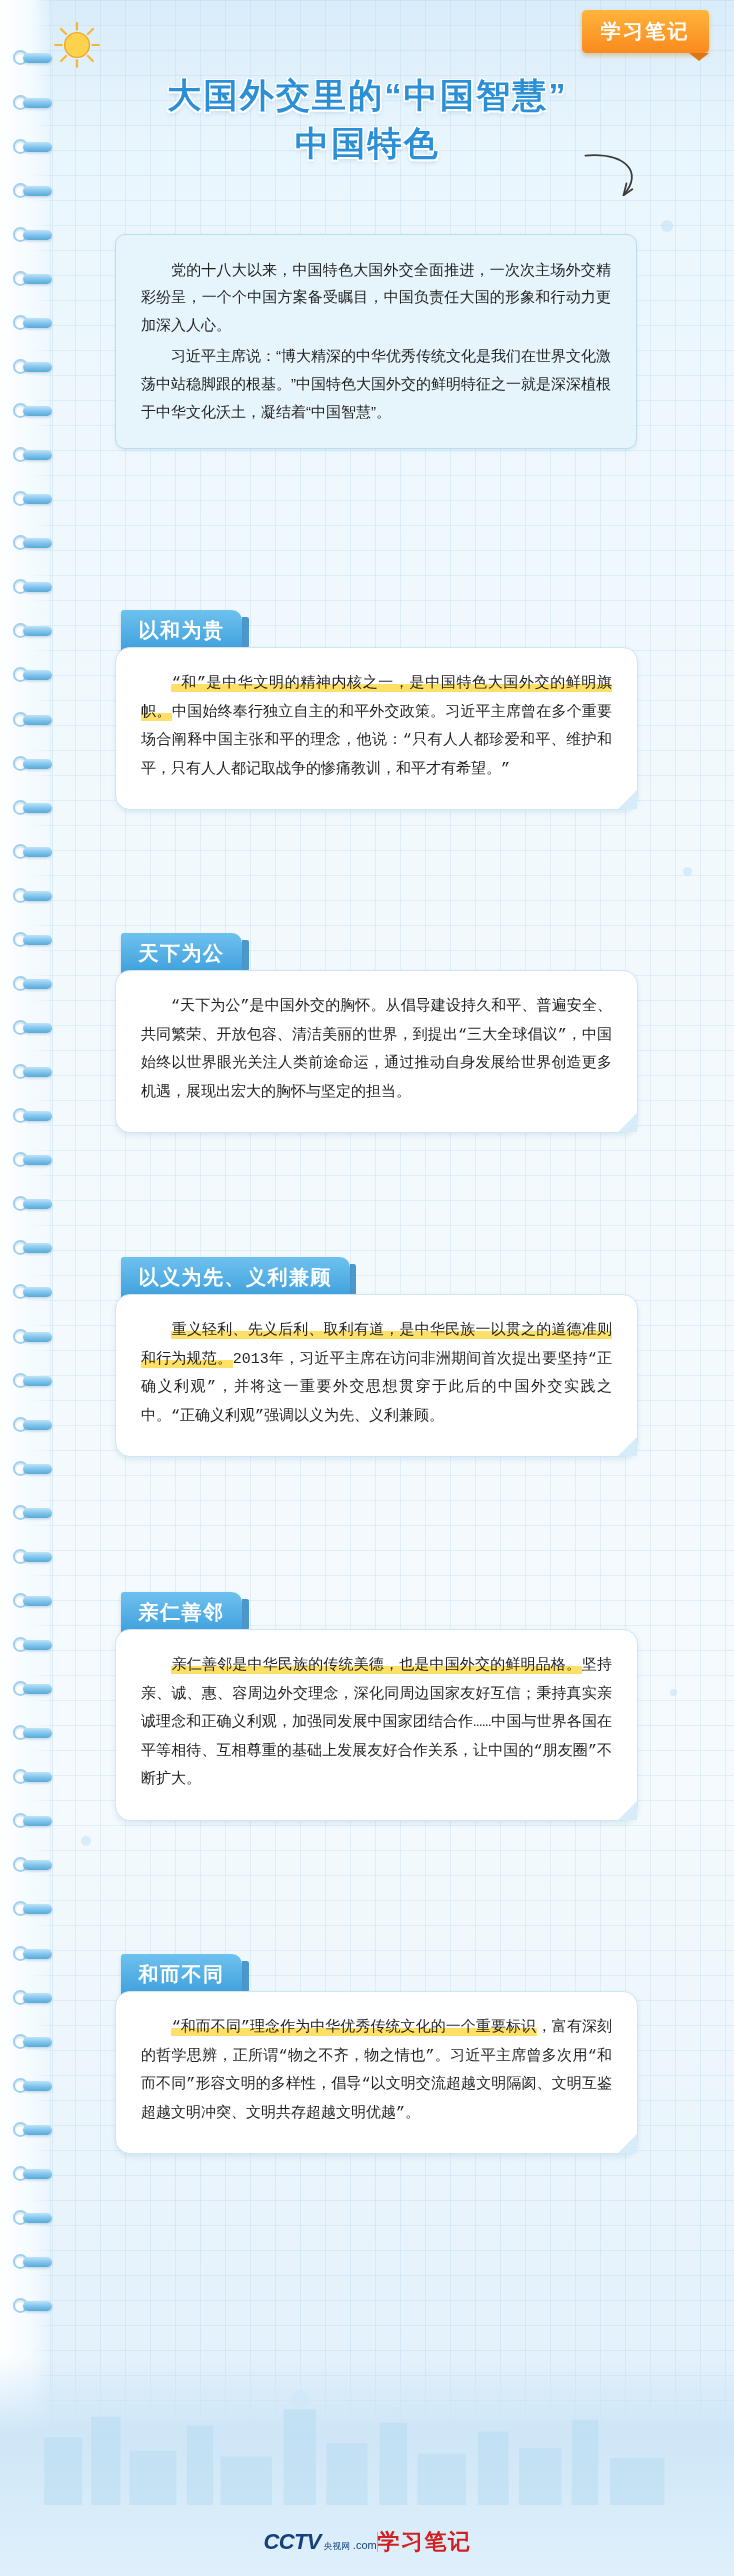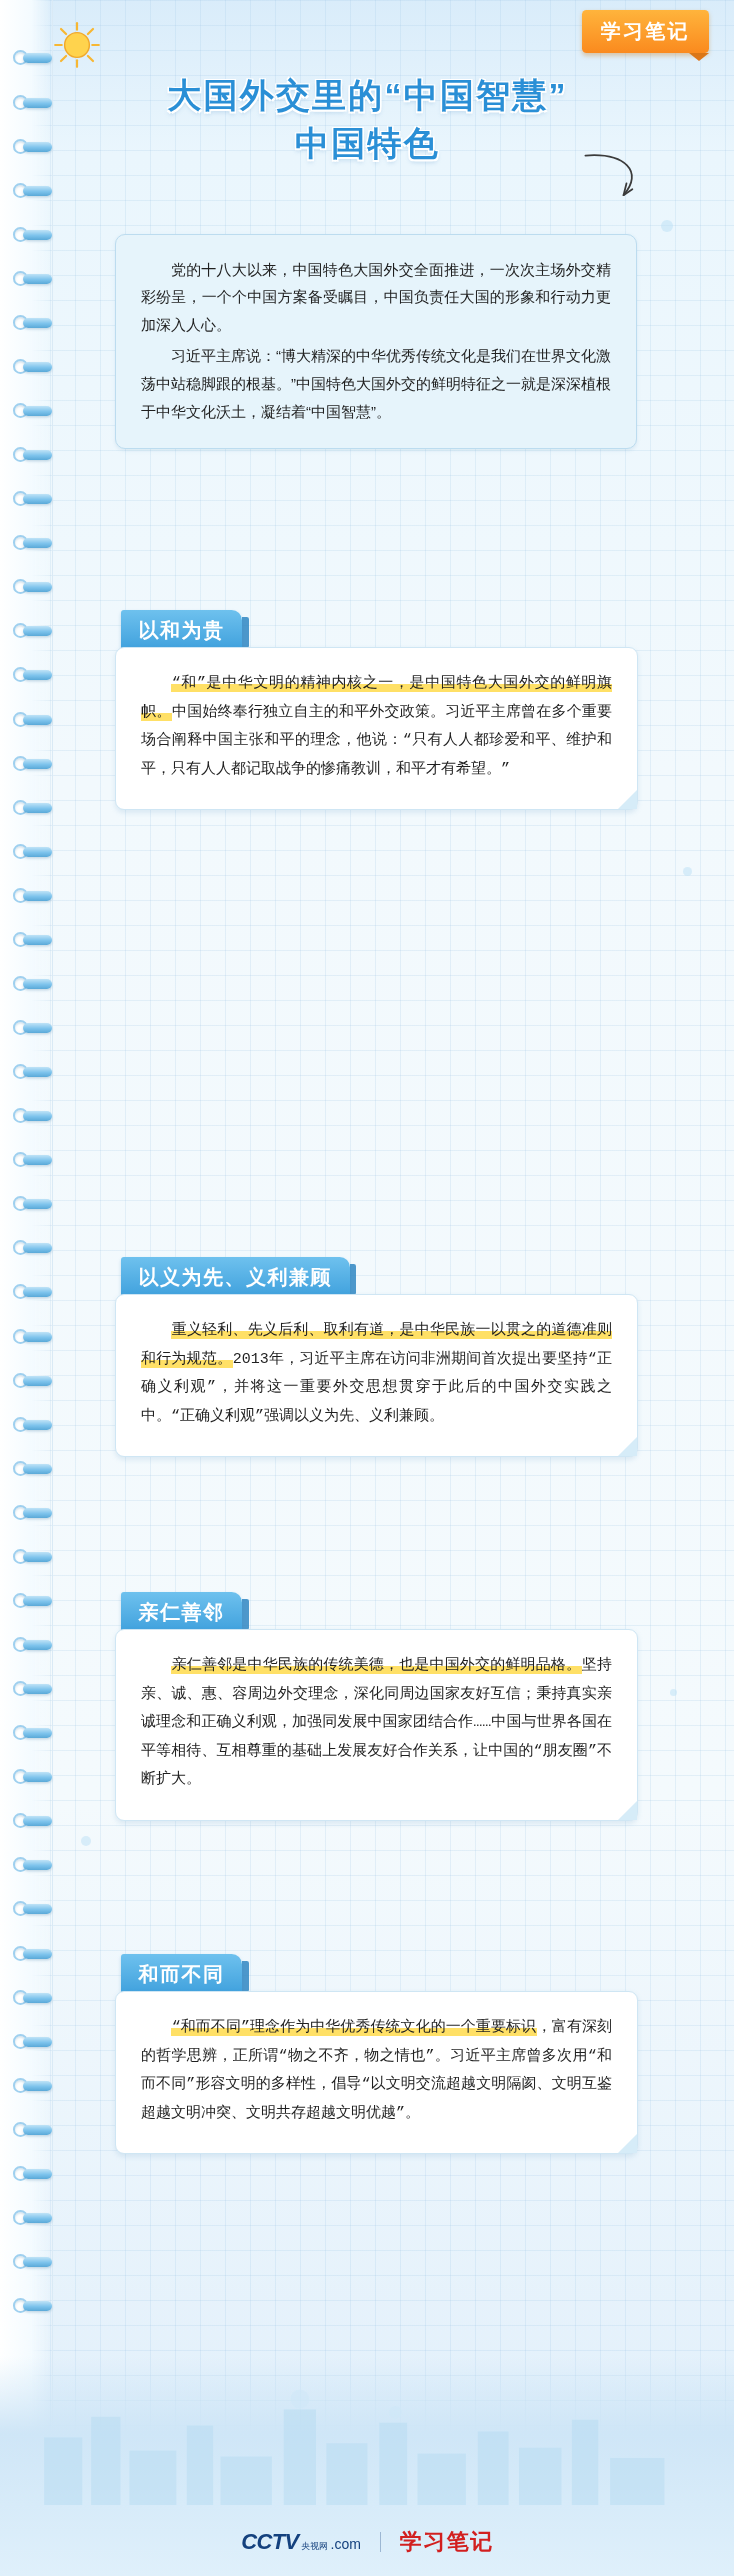--- a/index.html
+++ b/index.html
@@ -153,21 +153,21 @@
     right: -6.6px; top: 6.6px;
     width: 6.6px; height: 76%;
     background: #2f86c2;
     border-radius: 0 2.2px 2.2px 0;
     opacity: .85;
   }
   .sec-body {
     margin-top: -4.4px;
     background: #ffffff;
     border: 0.7px solid #cfe6f4;
-    border-radius: 9px;
+    border-radius: 15px;
     padding: 22px 25px 25px;
     box-shadow: 0 2.2px 5.1px rgba(120,170,205,0.2);
     position: relative;
   }
   .sec-body::after {
     
     content: "";
     position: absolute;
     right: 0; bottom: 0;
     width: 0; height: 0;
@@ -198,42 +198,41 @@
     width: 735px; height: 125px;
     opacity: .5;
   }
   .brandbar {
     position: absolute;
     left: 0; bottom: 19px;
     width: 735px;
     display: flex;
     align-items: center;
     justify-content: center;
-    gap: 19px;
   }
   .cctv {
     display: flex;
     align-items: baseline;
     gap: 2.9px;
   }
   .cctv .mark {
     font-size: 22px;
     font-weight: bold;
     font-style: italic;
     color: #14417e;
     letter-spacing: -0.7px;
   }
   .cctv .cn {
     font-size: 8.8px;
     color: #14417e;
     line-height: 1.1;
     text-align: center;
   }
   .cctv .com {
-    font-size: 14px;
+    font-size: 11px;
     color: #14417e;
   }
   .divider-v {
     width: 0.7px; height: 20.6px; background: #9cb7d3;
   }
   .ttxx {
     font-size: 22px;
     font-weight: bold;
     color: #d21f1f;
     letter-spacing: 1.5px;
@@ -495,20 +494,26 @@
     <p>习近平主席说：“博大精深的中华优秀传统文化是我们在世界文化激荡中站稳脚跟的根基。”中国特色大国外交的鲜明特征之一就是深深植根于中华文化沃土，凝结着“中国智慧”。</p>
   </div>
 
   <div class="section" style="top:610px">
     <div class="sec-head">以和为贵</div>
     <div class="sec-body">
       <p><span class="hl">“和”是中华文明的精神内核之一，是中国特色大国外交的鲜明旗帜。</span><span>中国始终奉行独立自主的和平外交政策。习近平主席曾在多个重要场合阐释中国主张和平的理念，他说：“只有人人都珍爱和平、维护和平，只有人人都记取战争的惨痛教训，和平才有希望。”</span></p>
     </div>
   </div>
 
+  <div class="section" style="top:933px">
+    <div class="sec-head">天下为公</div>
+    <div class="sec-body">
+      <p>“天下为公”是中国外交的胸怀。从倡导建设持久和平、普遍安全、共同繁荣、开放包容、清洁美丽的世界，到提出“三大全球倡议”，中国始终以世界眼光关注人类前途命运，通过推动自身发展给世界创造更多机遇，展现出宏大的胸怀与坚定的担当。</p>
+    </div>
+  </div>
 
   <div class="section" style="top:1257px">
     <div class="sec-head">以义为先、义利兼顾</div>
     <div class="sec-body">
       <p><span class="hl">重义轻利、先义后利、取利有道，是中华民族一以贯之的道德准则和行为规范。</span><span>2013年，习近平主席在访问非洲期间首次提出要坚持“正确义利观”，并将这一重要外交思想贯穿于此后的中国外交实践之中。“正确义利观”强调以义为先、义利兼顾。</span></p>
     </div>
   </div>
 
   <div class="section" style="top:1954px">
     <div class="sec-head">和而不同</div>

